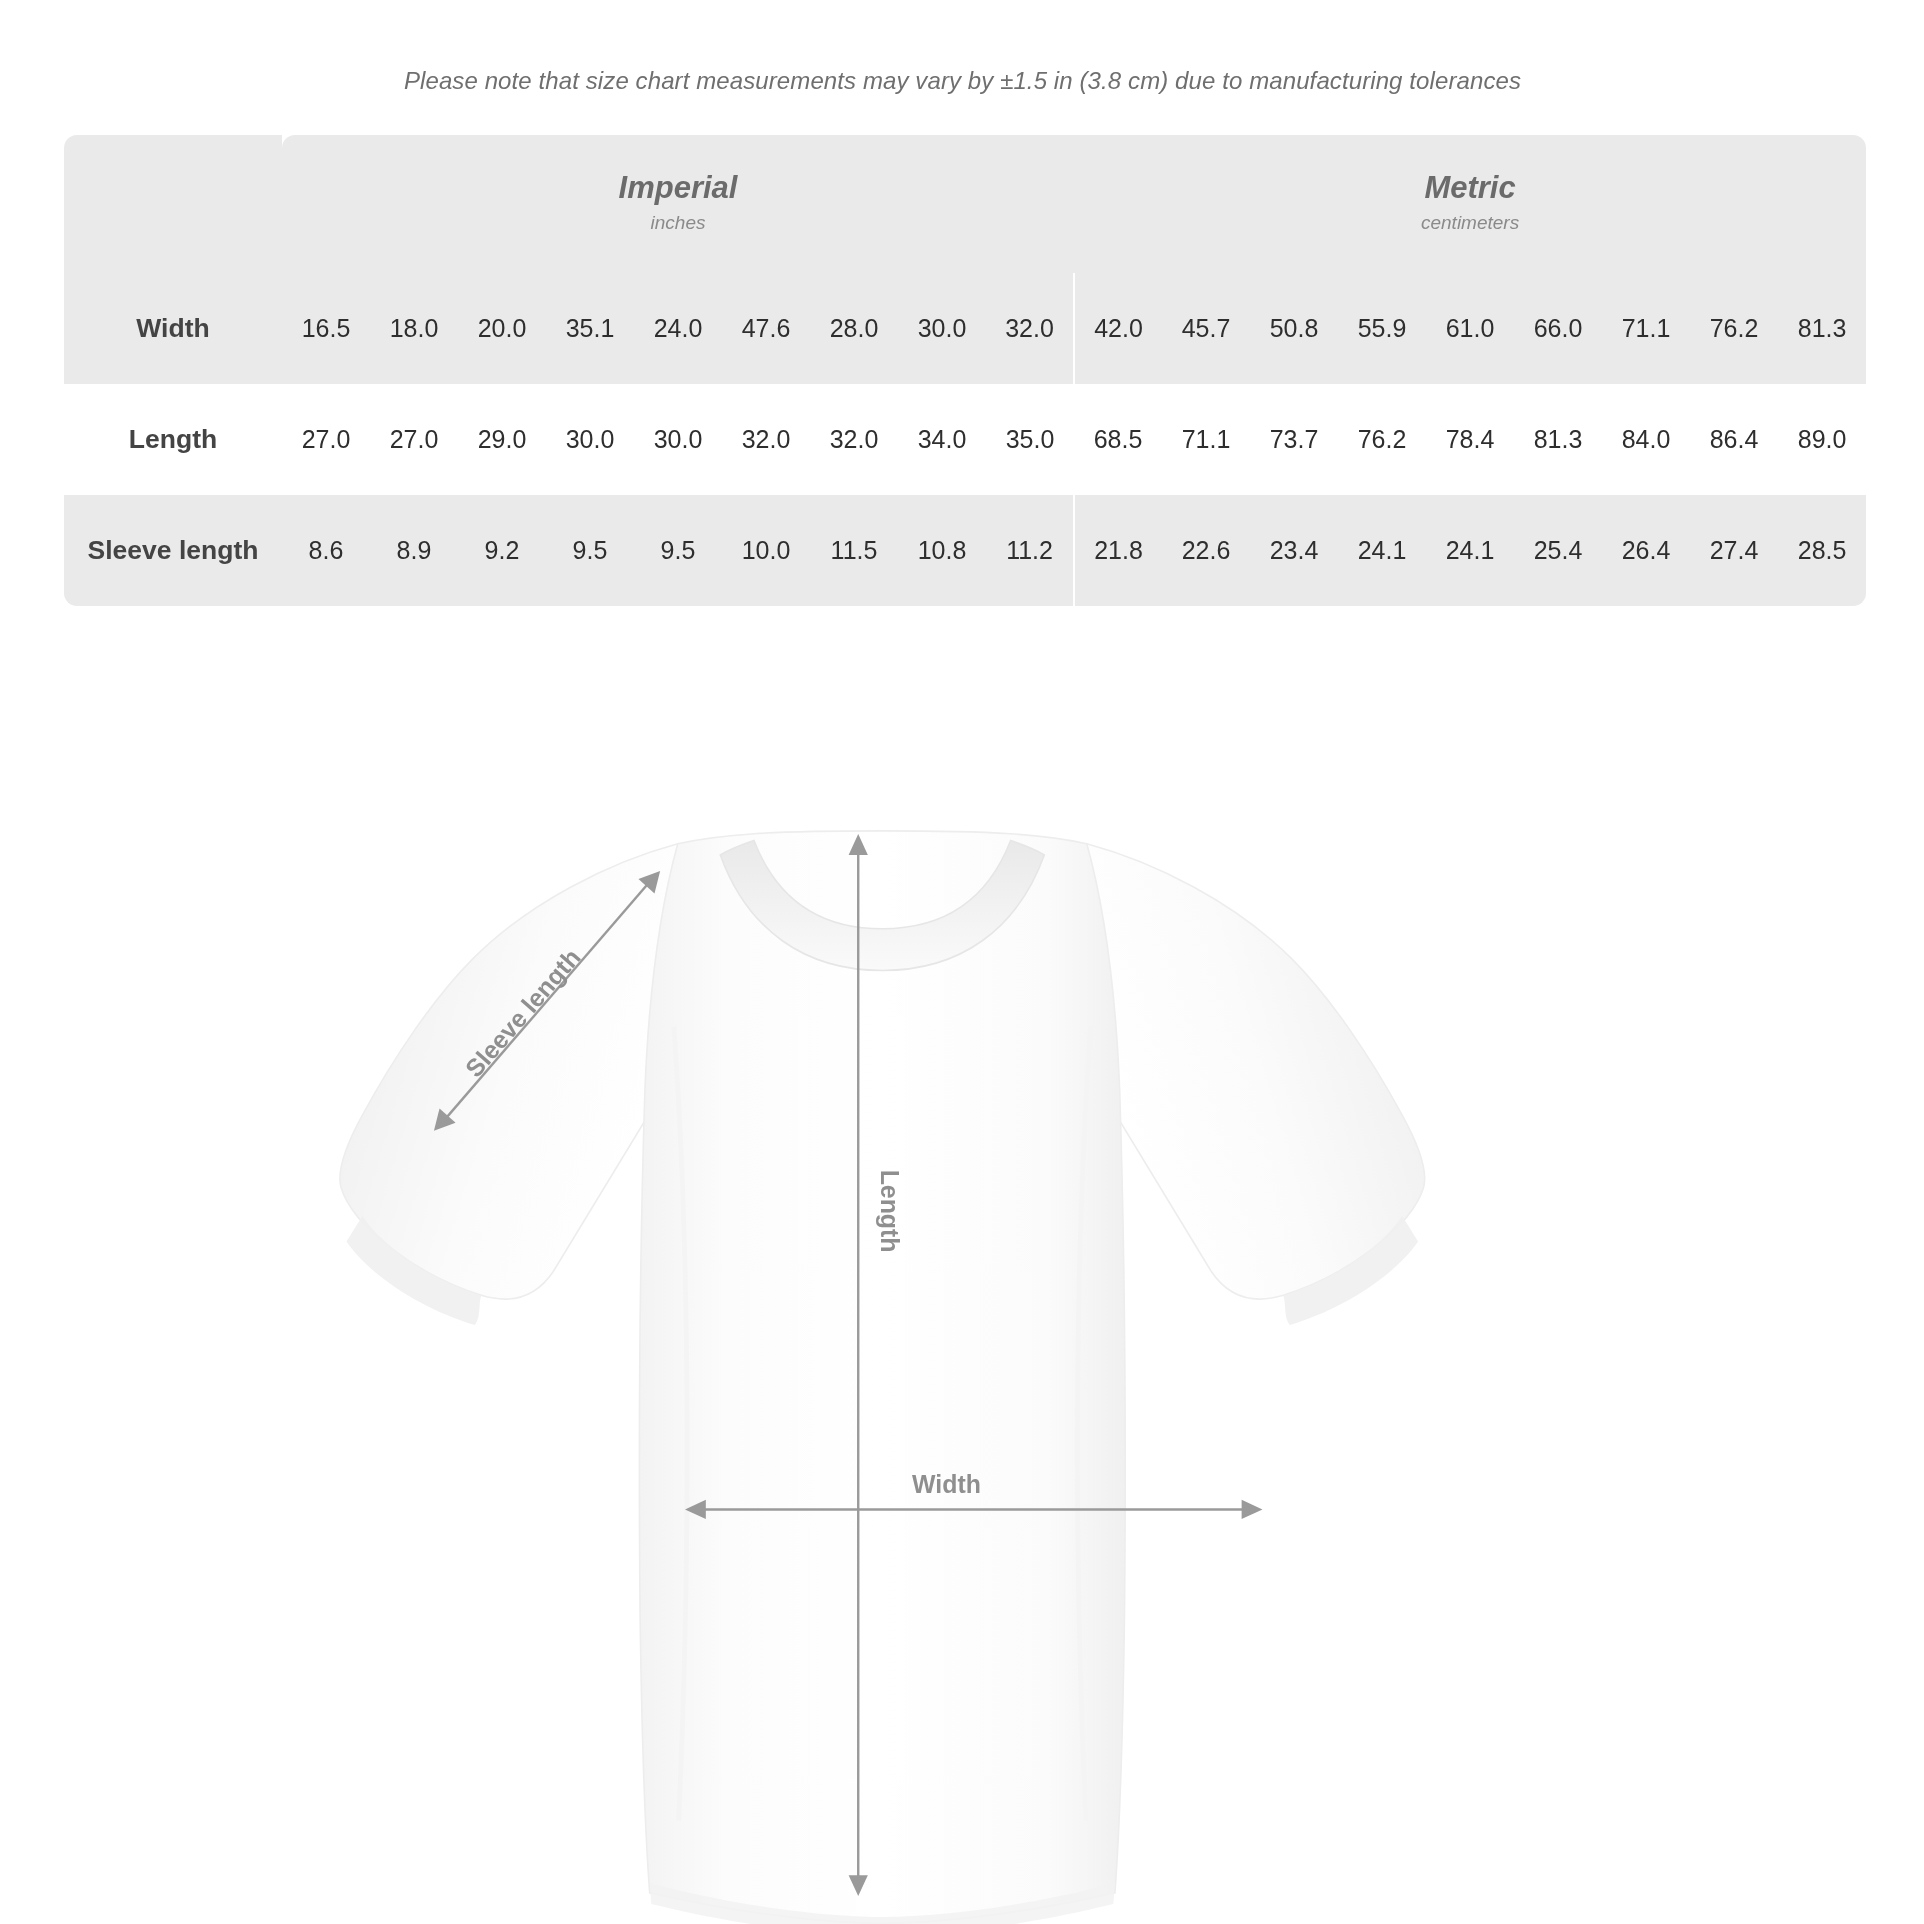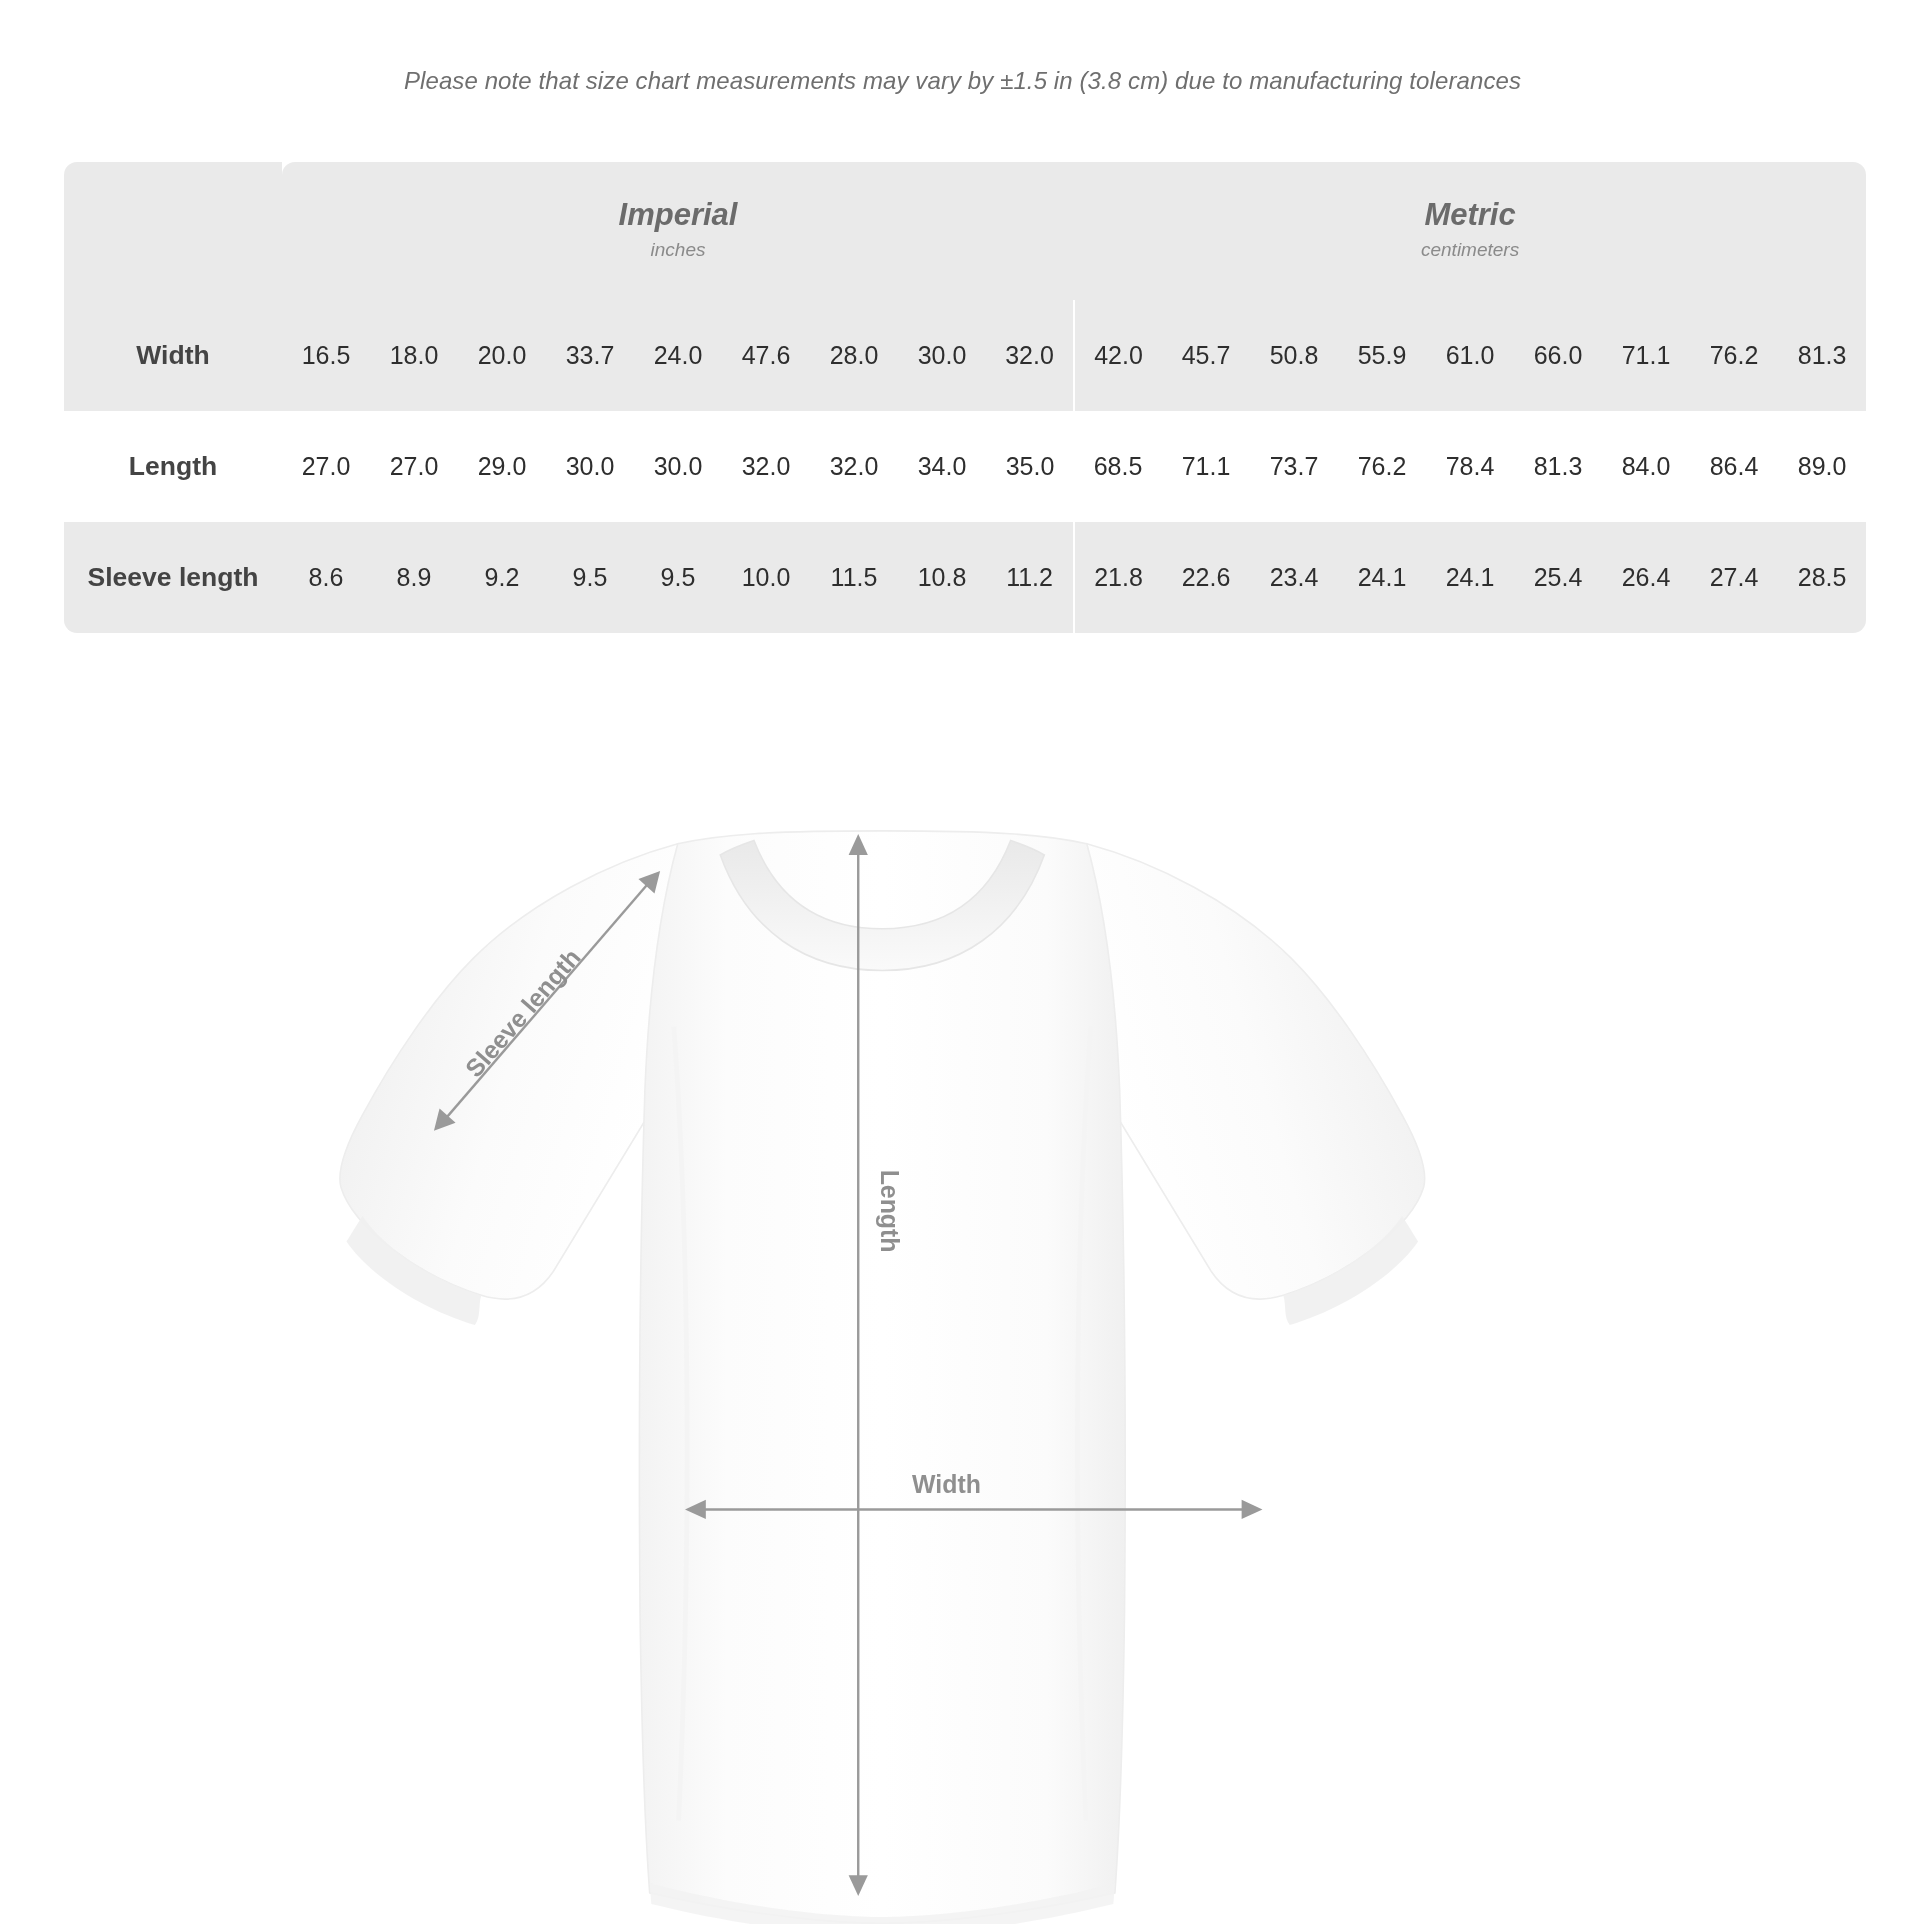--- a/index.html
+++ b/index.html
@@ -29,21 +29,21 @@
     text-align: center;
     font-style: italic;
     font-size: 24px;
     color: #6f6f6f;
     letter-spacing: 0.1px;
   }
 
   
   .table-wrap {
     position: absolute;
-    top: 162px;
+    top: 135px;
     left: 64px;
     width: 1799px;
   }
   table.sizechart {
     border-collapse: collapse;
     width: 1799px;
     table-layout: fixed;
   }
   table.sizechart td, table.sizechart th {
     padding: 0;
@@ -139,21 +139,21 @@
             <div class="unit">centimeters</div>
           </td>
         </tr>
 
 
         <tr class="r-width">
           <td class="rowlabel">Width</td>
           <td class="val">16.5</td>
           <td class="val">18.0</td>
           <td class="val">20.0</td>
-          <td class="val">33.7</td>
+          <td class="val">35.1</td>
           <td class="val">24.0</td>
           <td class="val">47.6</td>
           <td class="val">28.0</td>
           <td class="val">30.0</td>
           <td class="val">32.0</td>
           <td class="val metric-start">42.0</td>
           <td class="val">45.7</td>
           <td class="val">50.8</td>
           <td class="val">55.9</td>
           <td class="val">61.0</td>

